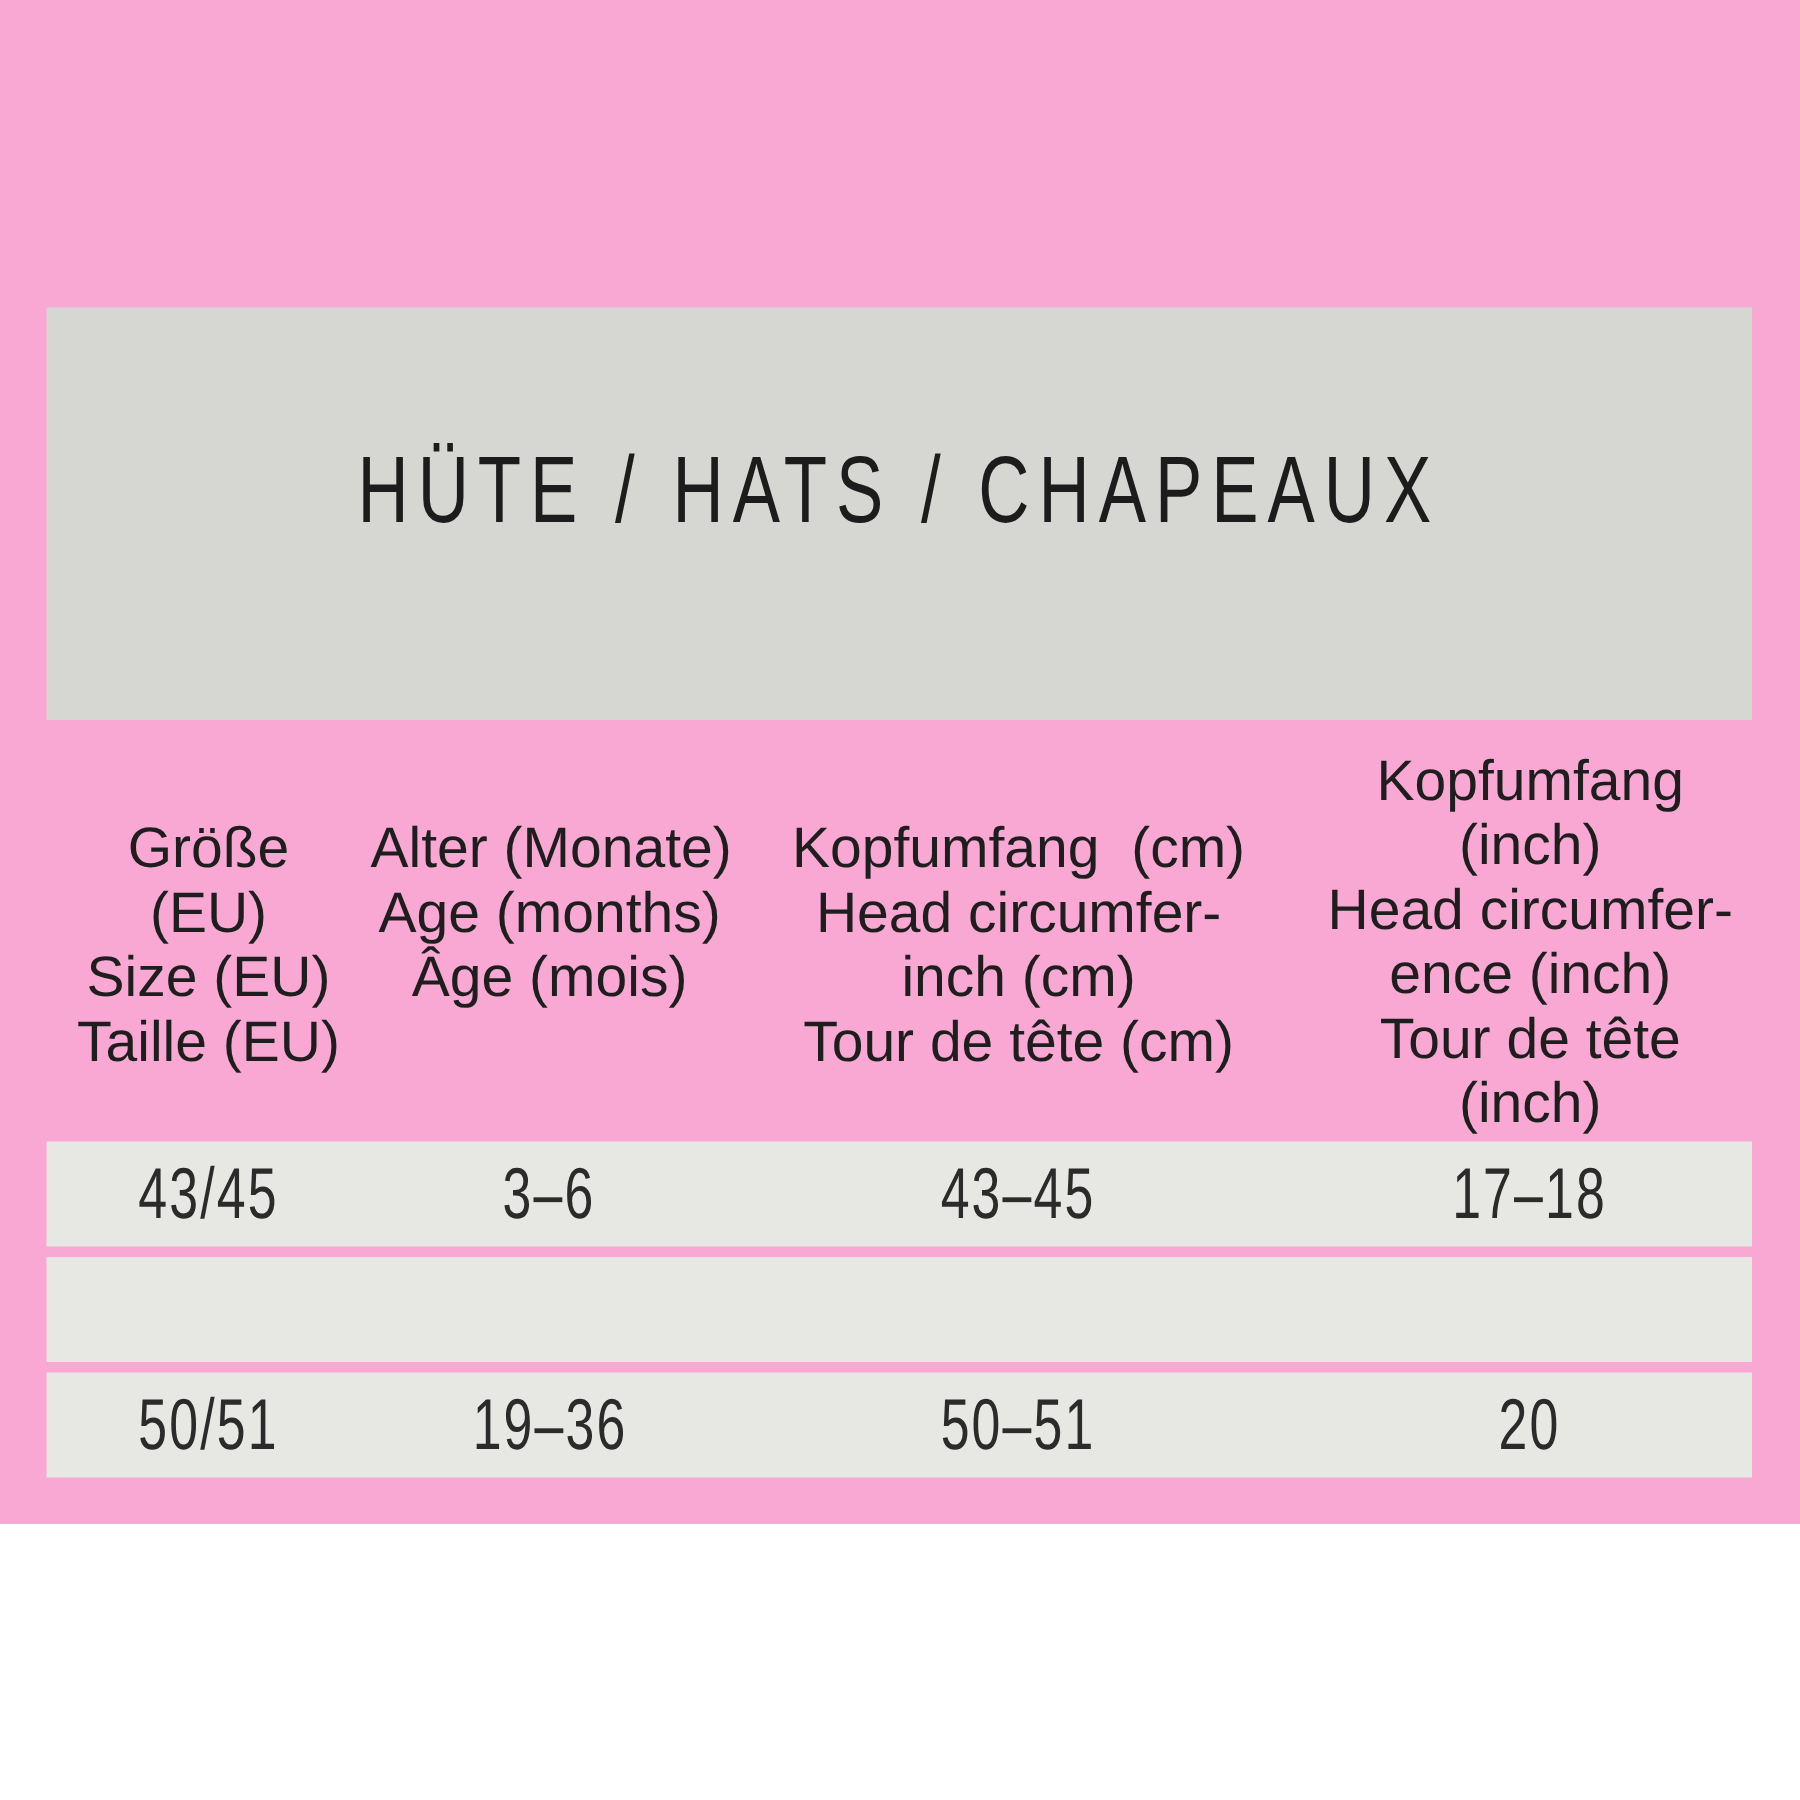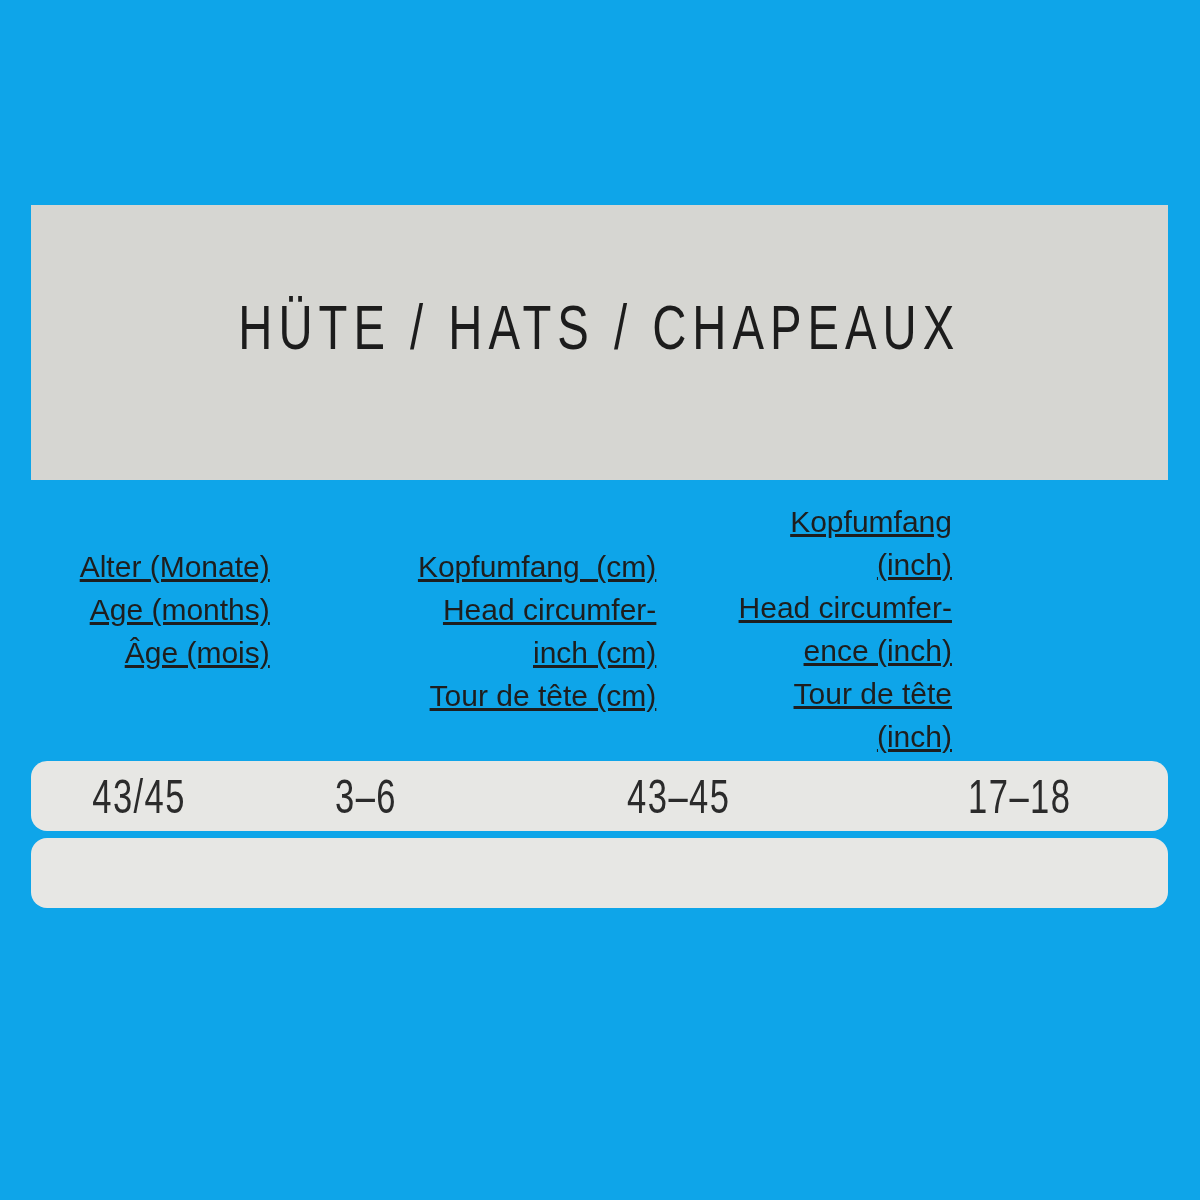--- a/index.html
+++ b/index.html
@@ -8,22 +8,22 @@
     width: 1200px;
     height: 1200px;
     background: #ffffff;
     font-family: "Liberation Sans", "DejaVu Sans", sans-serif;
     overflow: hidden;
   }
 
   .sheet {
     position: relative;
     width: 1200px;
-    height: 1200px;
-    background: #0ea5e9;
+    height: 1016px;
+    background: #f9a8d4;
   }
 
   
   .title-band {
     position: absolute;
     left: 31px;
     top: 205px;
     width: 1137px;
     height: 275px;
     background: #d6d6d2;
@@ -50,26 +50,25 @@
     position: absolute;
     left: 31px;
     top: 500px;
     width: 1137px;
     display: flex;
     align-items: flex-start;
     color: #1e1e1e;
   }
 
   .hcol {
-    font-size: 30px;
+    font-size: 38px;
     line-height: 43px;
-    text-align: right;
+    text-align: center;
     white-space: pre;
     overflow: visible;
-    text-decoration: underline;
   }
 
   .hcol.offset { padding-top: 45px; }
 
   .c1 { width: 19%; }
   .c2 { width: 21%; }
   .c3 { width: 34%; }
   .c4 { width: 26%; }
 
   
@@ -79,21 +78,20 @@
     top: 761px;
     width: 1137px;
   }
 
   .row {
     height: 70px;
     margin-bottom: 7px;
     background: #e7e7e4;
     display: flex;
     align-items: center;
-    border-radius: 16px;
   }
 
   .cell {
     text-align: center;
   }
 
   .cell .num {
     display: inline-block;
     font-size: 48px;
     font-weight: 400;
@@ -107,20 +105,24 @@
 </head>
 <body>
 
 <div class="sheet">
 
   <header class="title-band">
     <h1 class="title">HÜTE / HATS / CHAPEAUX</h1>
   </header>
 
   <div class="header-row">
+    <div class="hcol c1 offset">Größe
+(EU)
+Size (EU)
+Taille (EU)</div>
     <div class="hcol c2 offset">Alter (Monate)
 Age (months)
 Âge (mois)</div>
     <div class="hcol c3 offset">Kopfumfang  (cm)
 Head circumfer-
 inch (cm)
 Tour de tête (cm)</div>
     <div class="hcol c4">Kopfumfang
 (inch)
 Head circumfer-
@@ -142,15 +144,29 @@
         <span class="num">43–45</span>
       </div>
       <div class="cell c4">
         <span class="num">17–18</span>
       </div>
     </div>
 
     <div class="row">
     </div>
 
+    <div class="row">
+      <div class="cell c1">
+        <span class="num">50/51</span>
+      </div>
+      <div class="cell c2">
+        <span class="num">19–36</span>
+      </div>
+      <div class="cell c3">
+        <span class="num">50–51</span>
+      </div>
+      <div class="cell c4">
+        <span class="num">20</span>
+      </div>
+    </div>
 
   </div>
 </div>
 
 </body></html>

